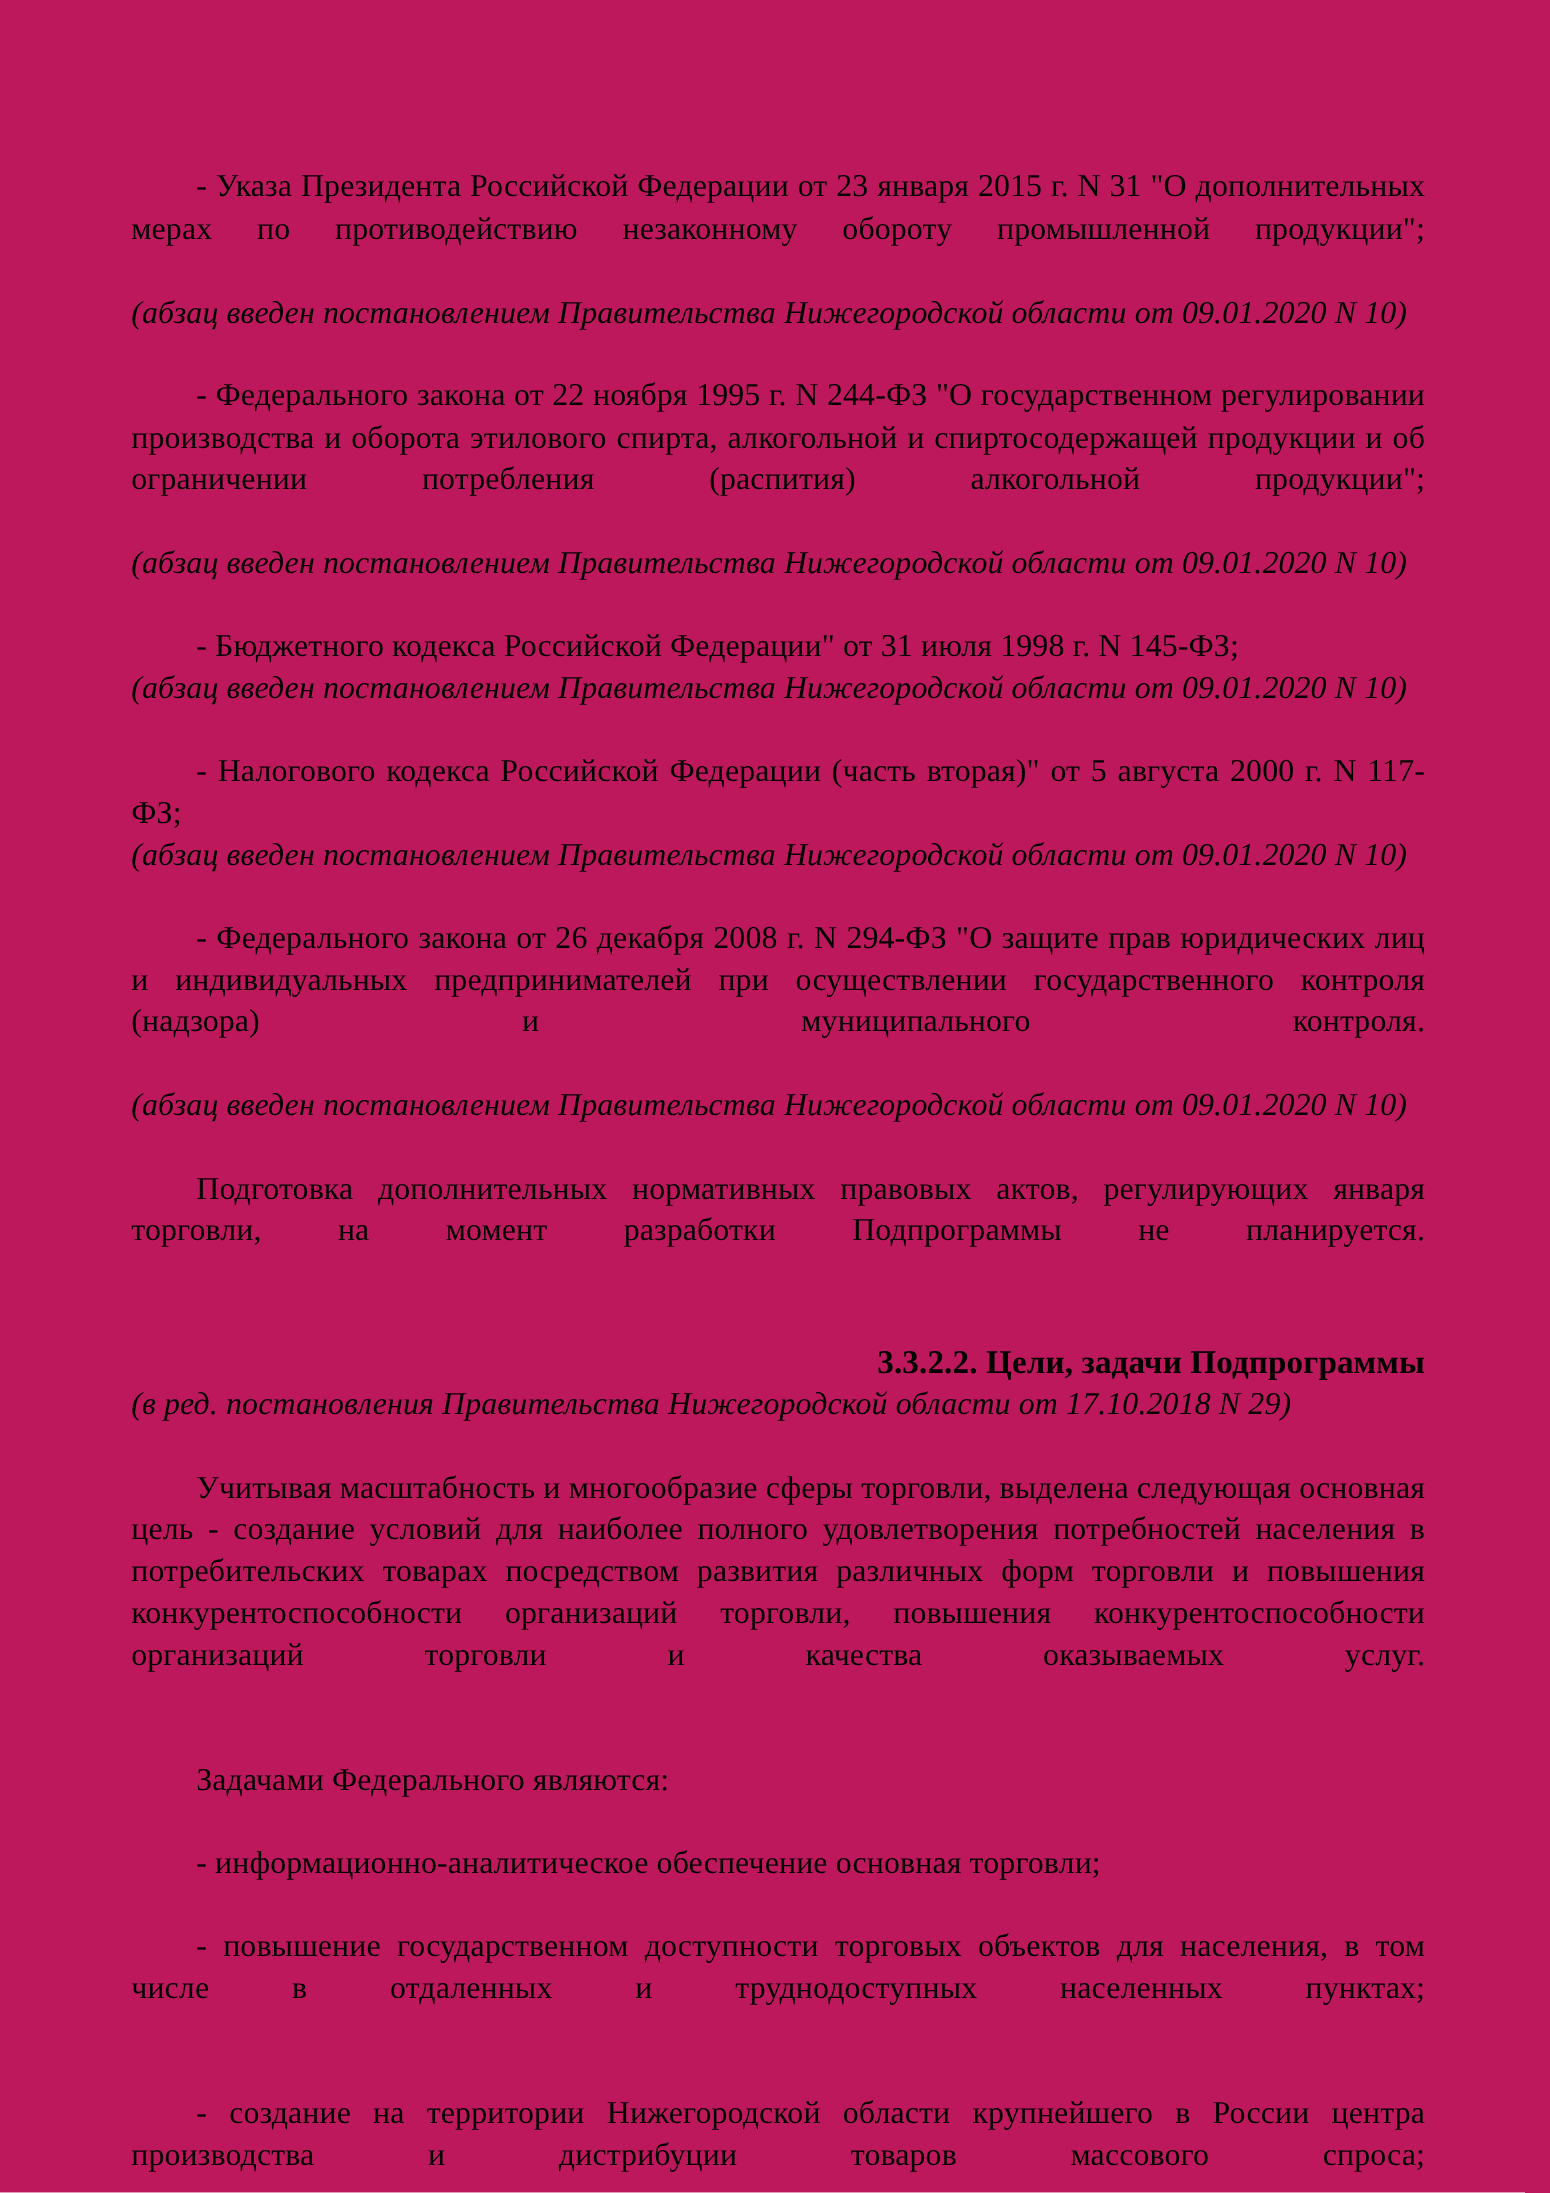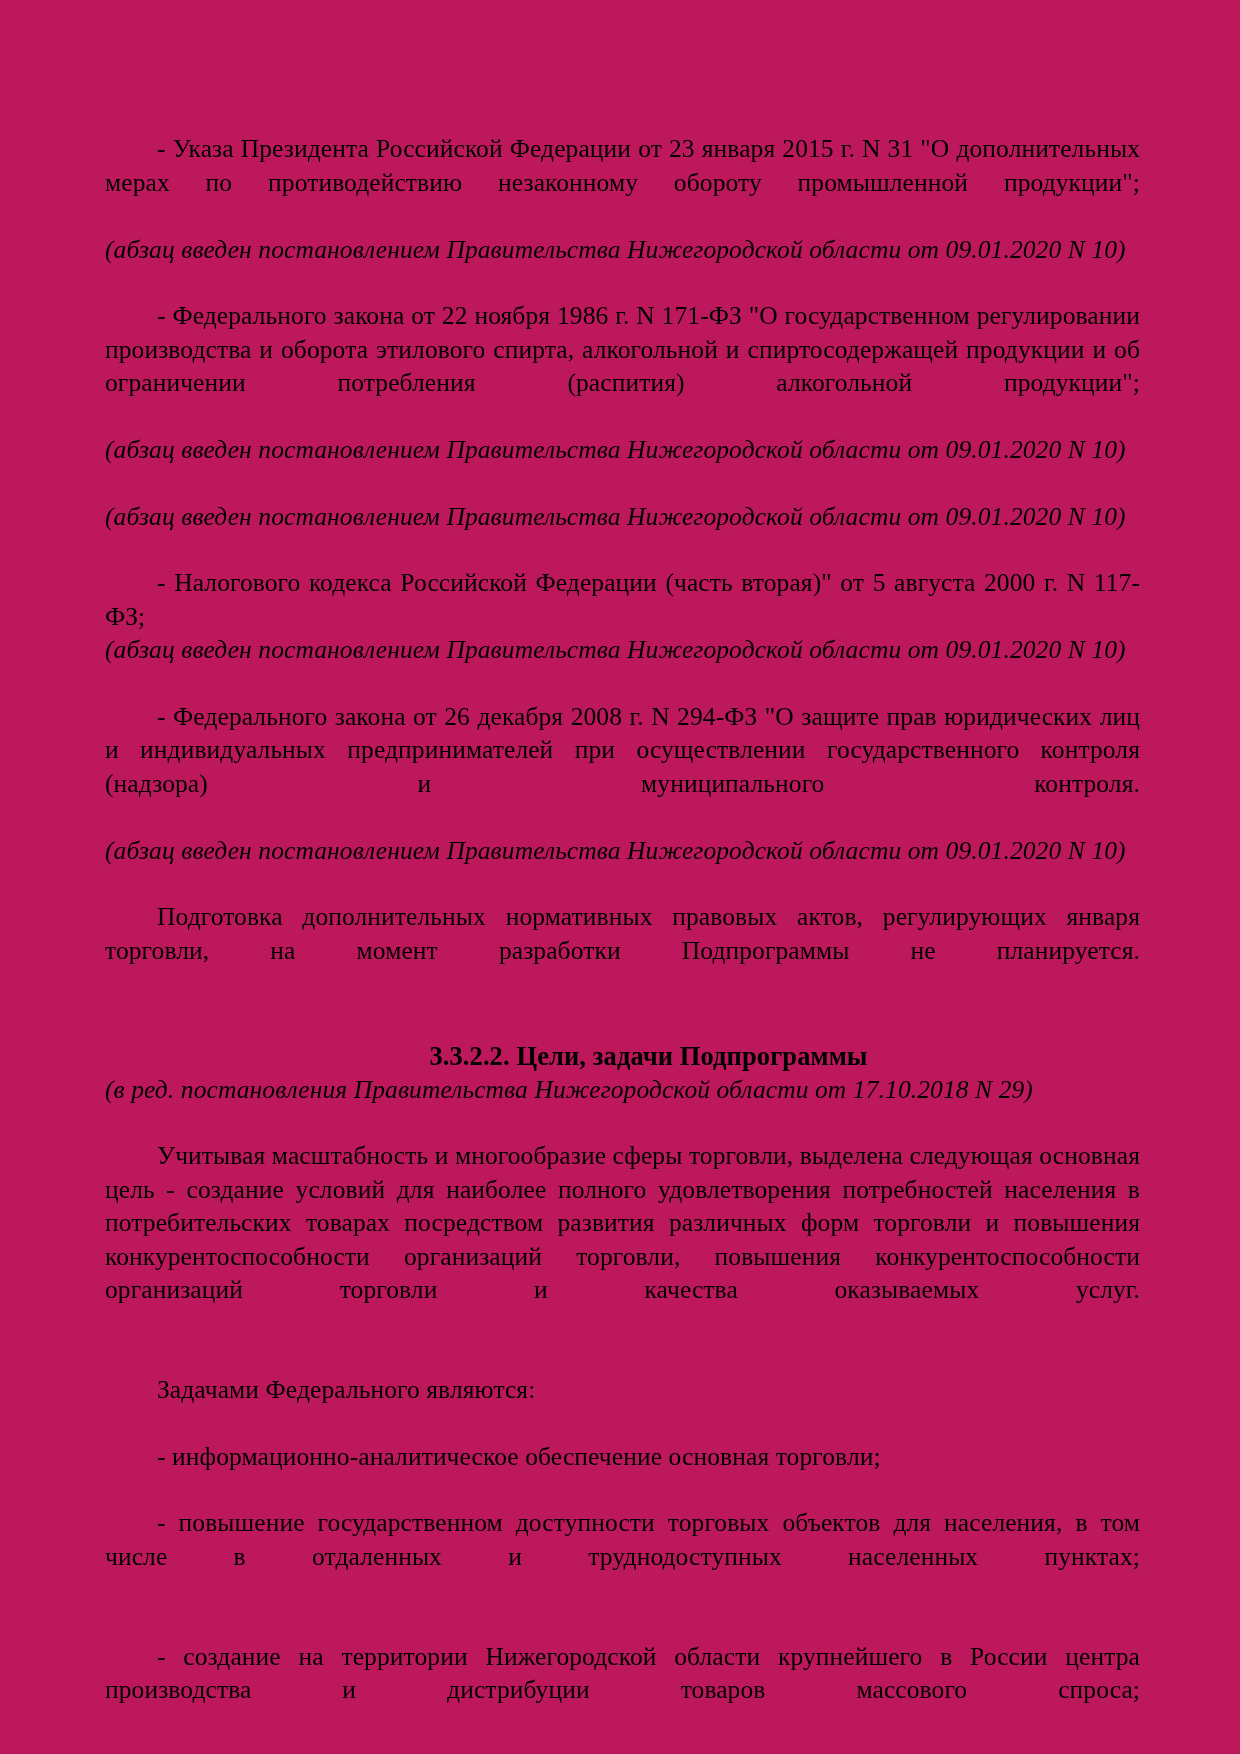--- a/index.html
+++ b/index.html
@@ -43,21 +43,21 @@
   }
   .gap-lg {
     height: 38px;
   }
   h2.heading {
     margin: 0;
     font-size: 26.5px;
     line-height: 34px;
     font-weight: bold;
     text-indent: 52px;
-    text-align: center;
+    text-align: right;
     letter-spacing: 0.1px;
   }
   
   p:after {
     content: "";
     display: inline-block;
     width: 100%;
   }
   p.single:after { display: none; }
 </style>
@@ -65,25 +65,26 @@
 <body>
 
 <div class="page">
   <div class="doc">
 
     <p class="indent">- Указа Президента Российской Федерации от 23 января 2015 г. N 31 "О дополнительных мерах по противодействию незаконному обороту промышленной продукции";</p>
     <p class="noindent single">(абзац введен постановлением Правительства Нижегородской области от 09.01.2020 N 10)</p>
 
     <div class="gap"></div>
 
-    <p class="indent">- Федерального закона от 22 ноября 1986 г. N 171-ФЗ "О государственном регулировании производства и оборота этилового спирта, алкогольной и спиртосодержащей продукции и об ограничении потребления (распития) алкогольной продукции";</p>
+    <p class="indent">- Федерального закона от 22 ноября 1995 г. N 244-ФЗ "О государственном регулировании производства и оборота этилового спирта, алкогольной и спиртосодержащей продукции и об ограничении потребления (распития) алкогольной продукции";</p>
     <p class="noindent single">(абзац введен постановлением Правительства Нижегородской области от 09.01.2020 N 10)</p>
 
     <div class="gap"></div>
 
+    <p class="indent single">- Бюджетного кодекса Российской Федерации" от 31 июля 1998 г. N 145-ФЗ;</p>
     <p class="noindent single">(абзац введен постановлением Правительства Нижегородской области от 09.01.2020 N 10)</p>
 
     <div class="gap"></div>
 
     <p class="indent single">- Налогового кодекса Российской Федерации (часть вторая)" от 5 августа 2000 г. N 117-ФЗ;</p>
     <p class="noindent single">(абзац введен постановлением Правительства Нижегородской области от 09.01.2020 N 10)</p>
 
     <div class="gap"></div>
 
     <p class="indent">- Федерального закона от 26 декабря 2008 г. N 294-ФЗ "О защите прав юридических лиц и индивидуальных предпринимателей при осуществлении государственного контроля (надзора) и муниципального контроля.</p>

